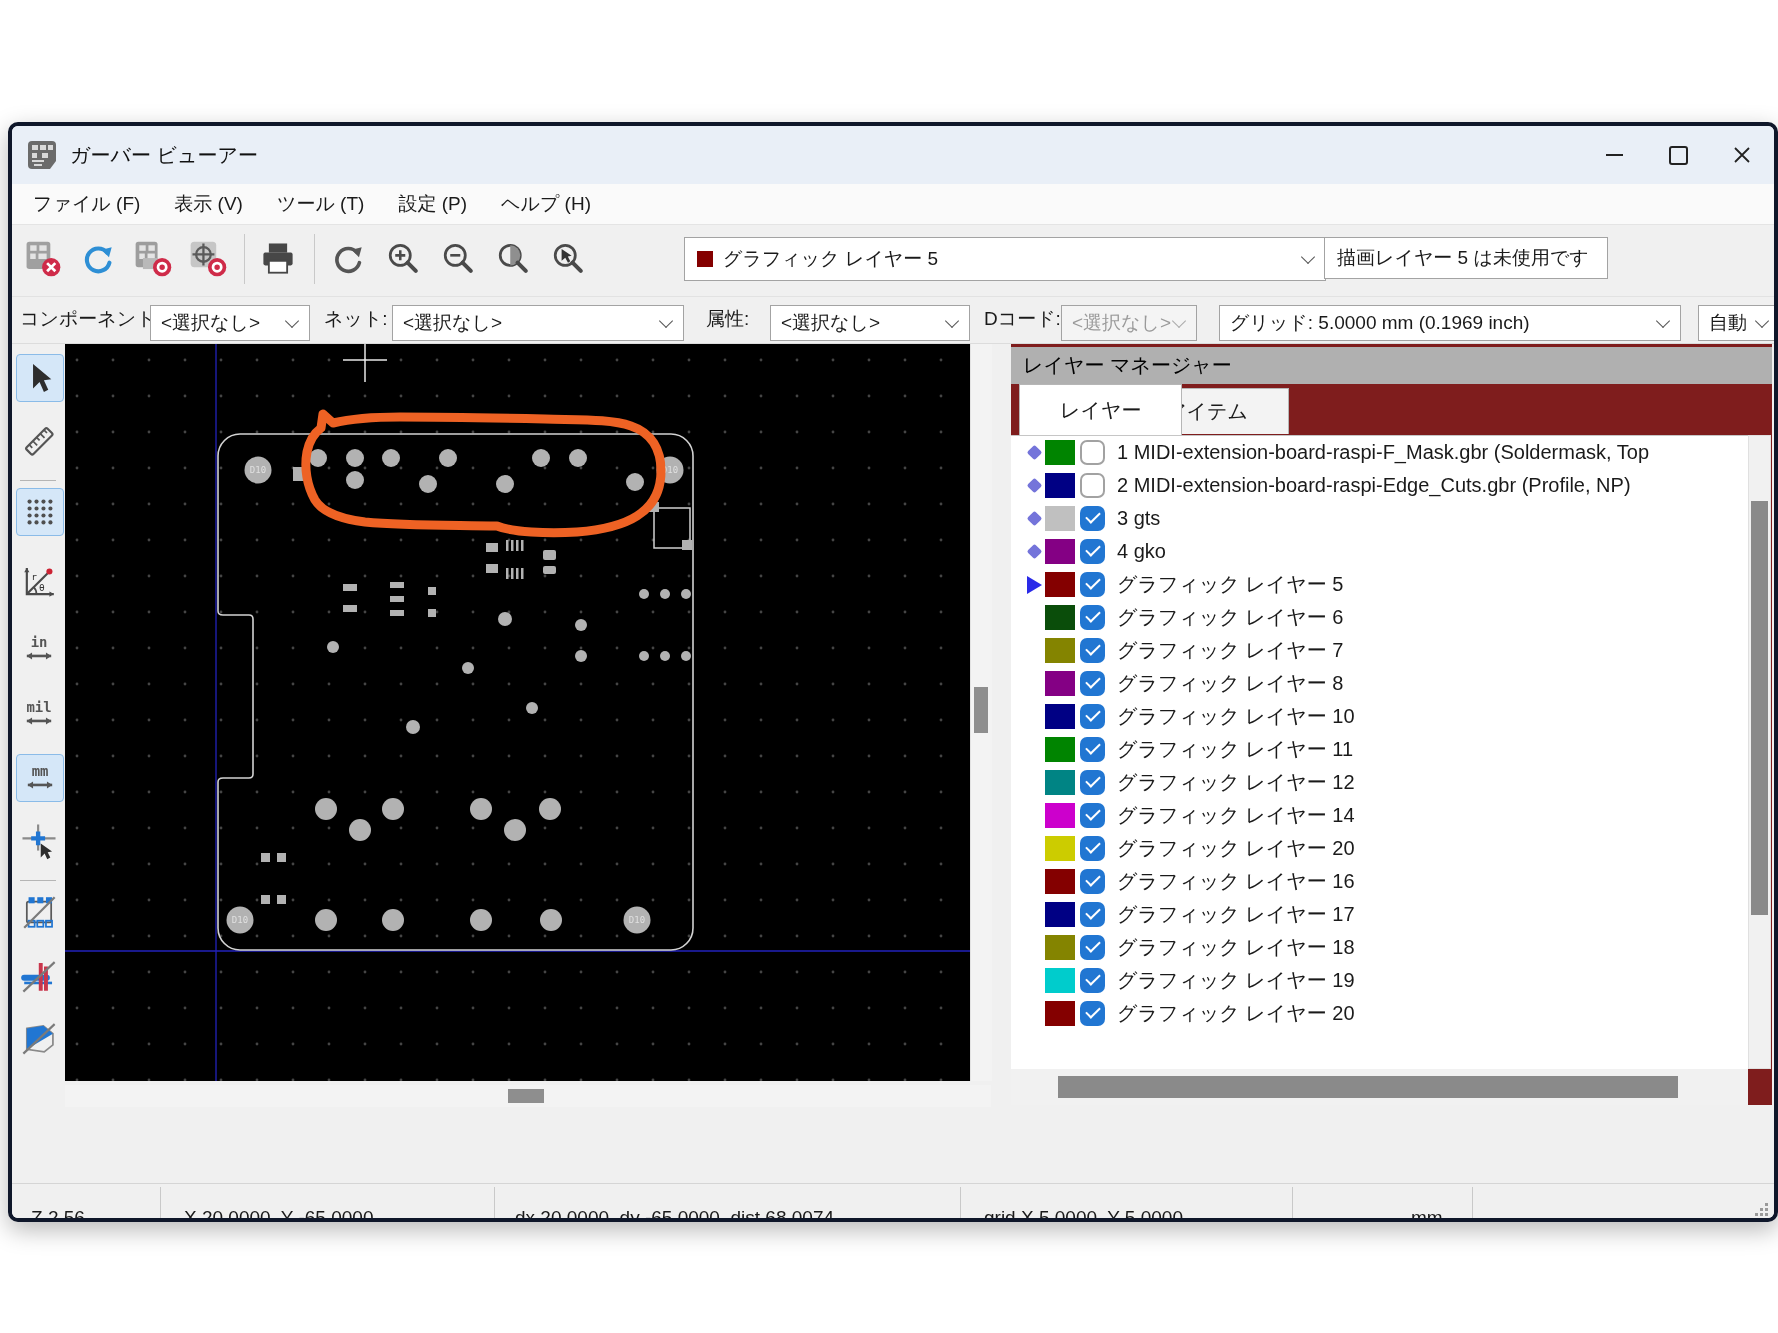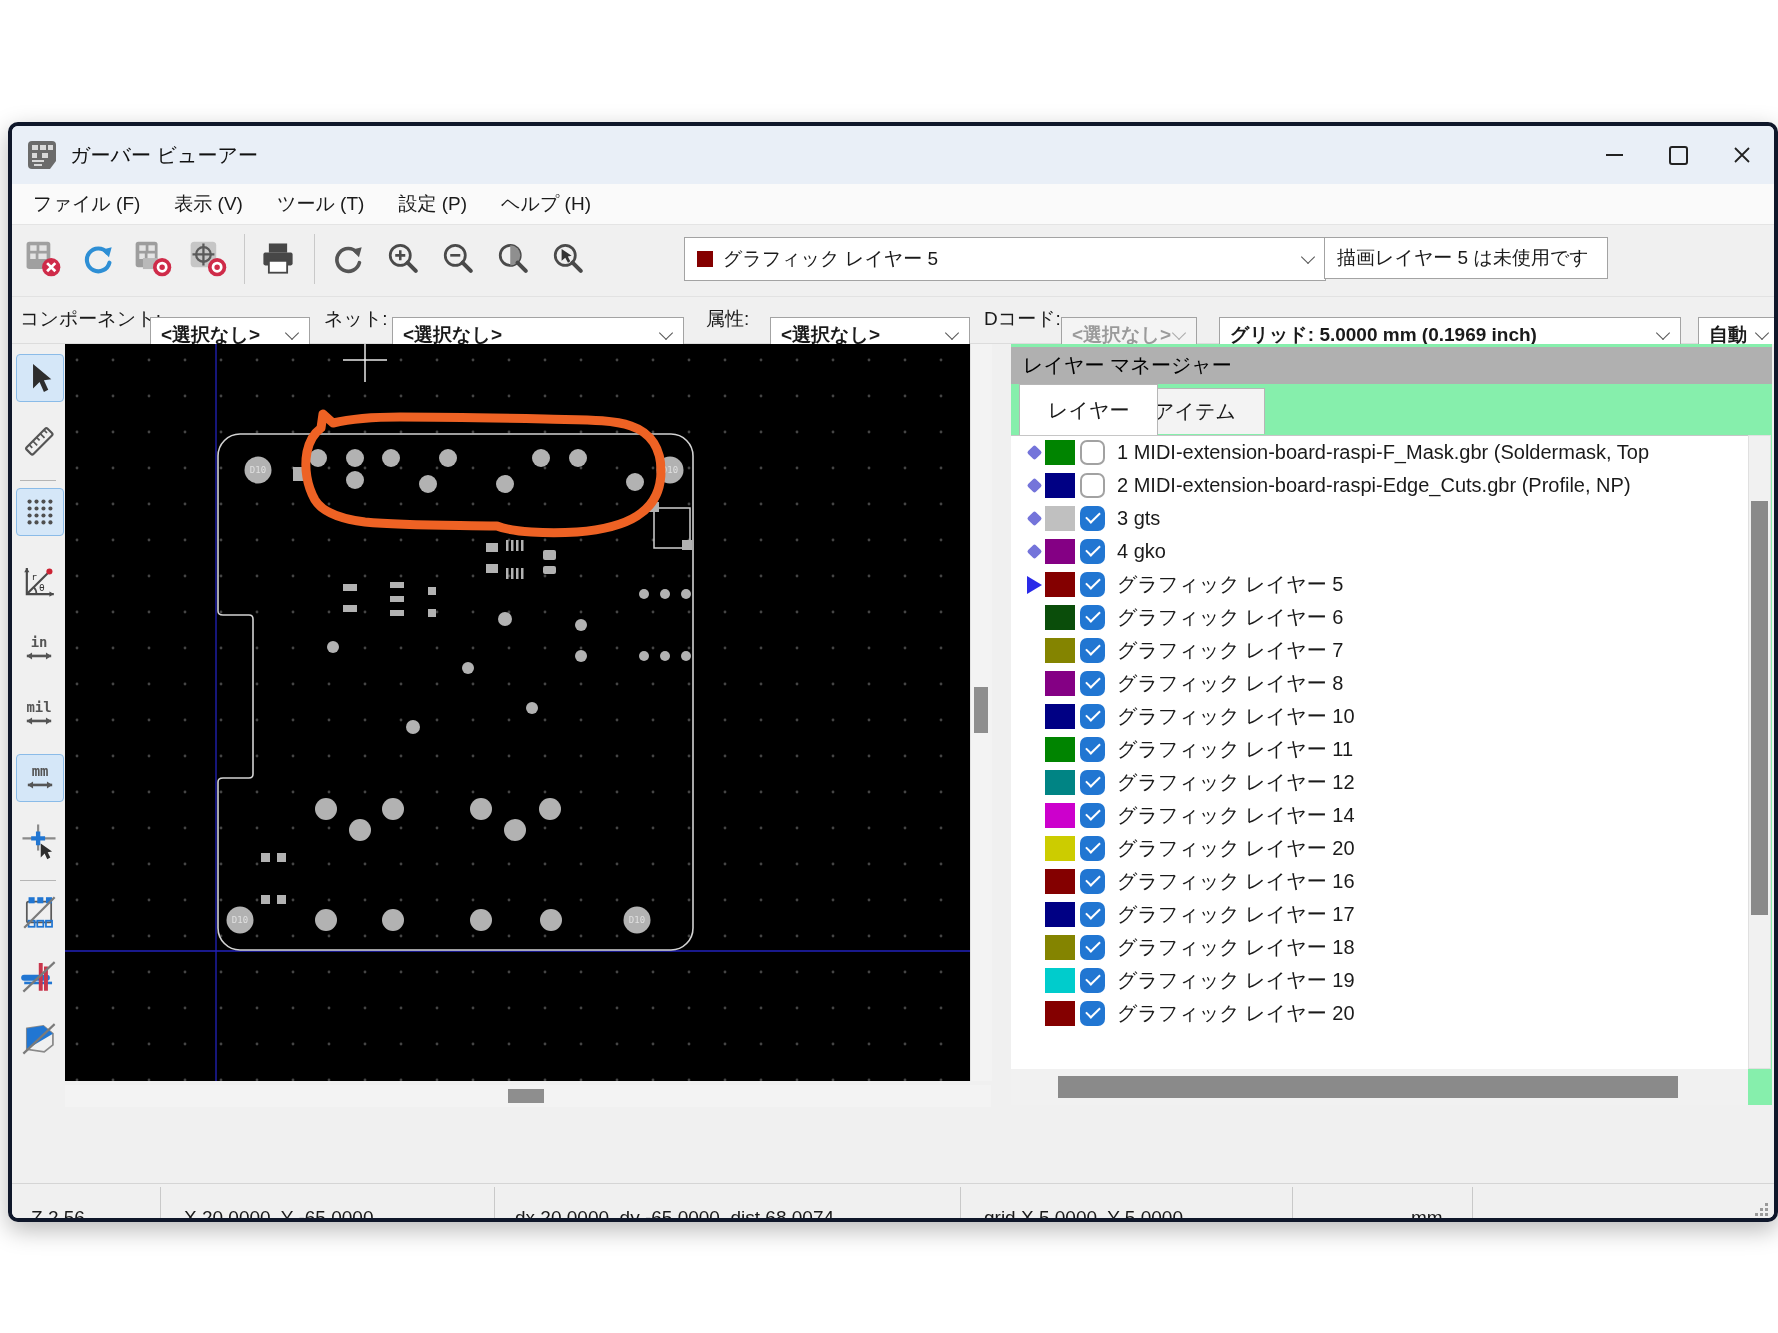--- a/index.html
+++ b/index.html
@@ -25,41 +25,41 @@
   .tsep{width:1px;height:50px;background:#c9c9c9;margin:0 10px 0 4px;}
   .combo{position:absolute;height:42px;background:#fff;border:1px solid #a3a3a3;display:flex;align-items:center;font-size:19px;}
   .combo .chev{position:absolute;right:12px;top:50%;width:9px;height:9px;border-right:1.8px solid #555;
                border-bottom:1.8px solid #555;transform:translateY(-70%) rotate(45deg);}
   .layercombo{left:672px;top:12px;width:628px;padding-left:12px;}
   .lc-swatch{width:16px;height:16px;margin-right:10px;flex:0 0 auto;}
   .infobox{position:absolute;left:1312px;top:12px;width:284px;height:42px;background:#fff;border:1px solid #a3a3a3;
            display:flex;align-items:center;padding-left:12px;font-size:19px;box-sizing:border-box;}
   .toolbar2{height:46px;background:#f0f0f0;position:relative;border-bottom:1px solid #dcdcdc;}
   .t2label{position:absolute;top:0;line-height:44px;font-size:19px;}
-  .t2combo{height:36px;top:20px;padding-left:10px;box-sizing:border-box;font-weight:bold;}
+  .t2combo{height:36px;top:8px;padding-left:10px;box-sizing:border-box;}
   .t2combo.disabled{color:#9a9a9a;background:#f4f4f4;}
   .t2combo.disabled .chev{border-color:#aaa;}
   
   .main{position:relative;height:839px;background:#f0f0f0;}
   .lefttoolbar{position:absolute;left:0;top:0;width:53px;height:100%;background:#f0f0f0;}
   .ltbtn{position:absolute;left:4px;width:46px;height:46px;display:flex;align-items:center;justify-content:center;border-radius:4px;}
   .sel{background:#d5e7f8;border:1px solid #8abbe8;}
   .ldiv{position:absolute;left:8px;width:36px;height:1px;background:#b5b5b5;}
   .canvaswrap{position:absolute;left:53px;top:0;width:905px;height:737px;background:#000;}
   .canvas-vscroll{position:absolute;left:958px;top:0;width:21px;height:737px;background:#f3f3f3;border-left:1px solid #e2e2e2;}
   .canvas-vthumb{position:absolute;left:3px;top:343px;width:14px;height:46px;background:#8e8e8e;}
   .canvas-hscroll{position:absolute;left:53px;top:741px;width:926px;height:22px;background:#f3f3f3;}
   .canvas-hthumb{position:absolute;left:443px;top:4px;width:36px;height:14px;background:#8e8e8e;}
   
-  .rightpanel{position:absolute;left:999px;top:0;width:761px;height:761px;background:#86efac;}
+  .rightpanel{position:absolute;left:999px;top:0;width:761px;height:761px;background:#7f1d1d;}
   .lmheader{margin-top:3px;height:37px;background:#b0b0b0;display:flex;align-items:center;padding-left:12px;
             font-size:20px;color:#000;}
   .lmtabs{height:50px;position:relative;}
   .lmtab{position:absolute;top:4px;height:46px;box-sizing:border-box;border:1px solid #b6b6b6;border-bottom:none;
-         background:#f3f3f3;display:flex;align-items:center;justify-content:center;font-size:20px;padding:0 28px;}
+         background:#f3f3f3;display:flex;align-items:center;justify-content:center;font-size:20px;padding:0 40px;}
   .lmtab.active{top:0;height:51px;background:#fff;z-index:2;}
   .tab1{left:8px;}
   .tab2{left:114px;}
   .layerlist{position:absolute;left:0;top:91px;width:737px;height:634px;background:#fff;overflow:hidden;
              border-top:1px solid #c6c6c6;}
   .lrow{height:33px;display:flex;align-items:center;padding-left:12px;}
   .lmark{width:22px;display:flex;align-items:center;justify-content:center;flex:0 0 auto;}
   .lmark.diamond::after{content:"";width:11px;height:11px;background:#7474da;transform:rotate(45deg);border-radius:2px;}
   .lmark.arrow::after{content:"";width:0;height:0;border-left:15px solid #2a2ae8;border-top:9px solid transparent;
                       border-bottom:9px solid transparent;}

